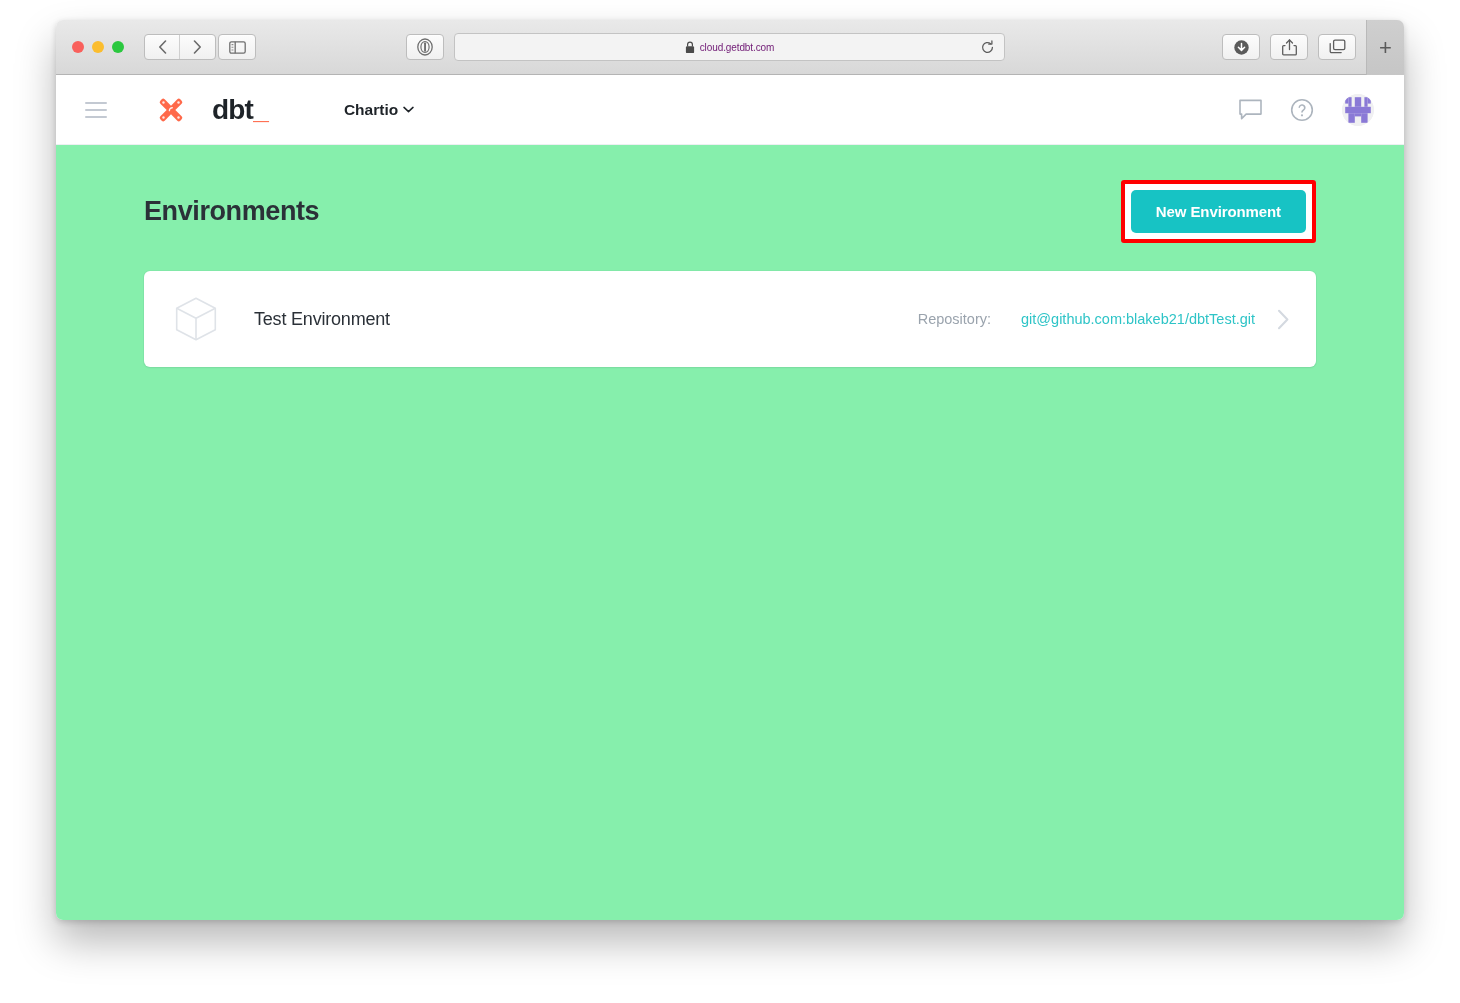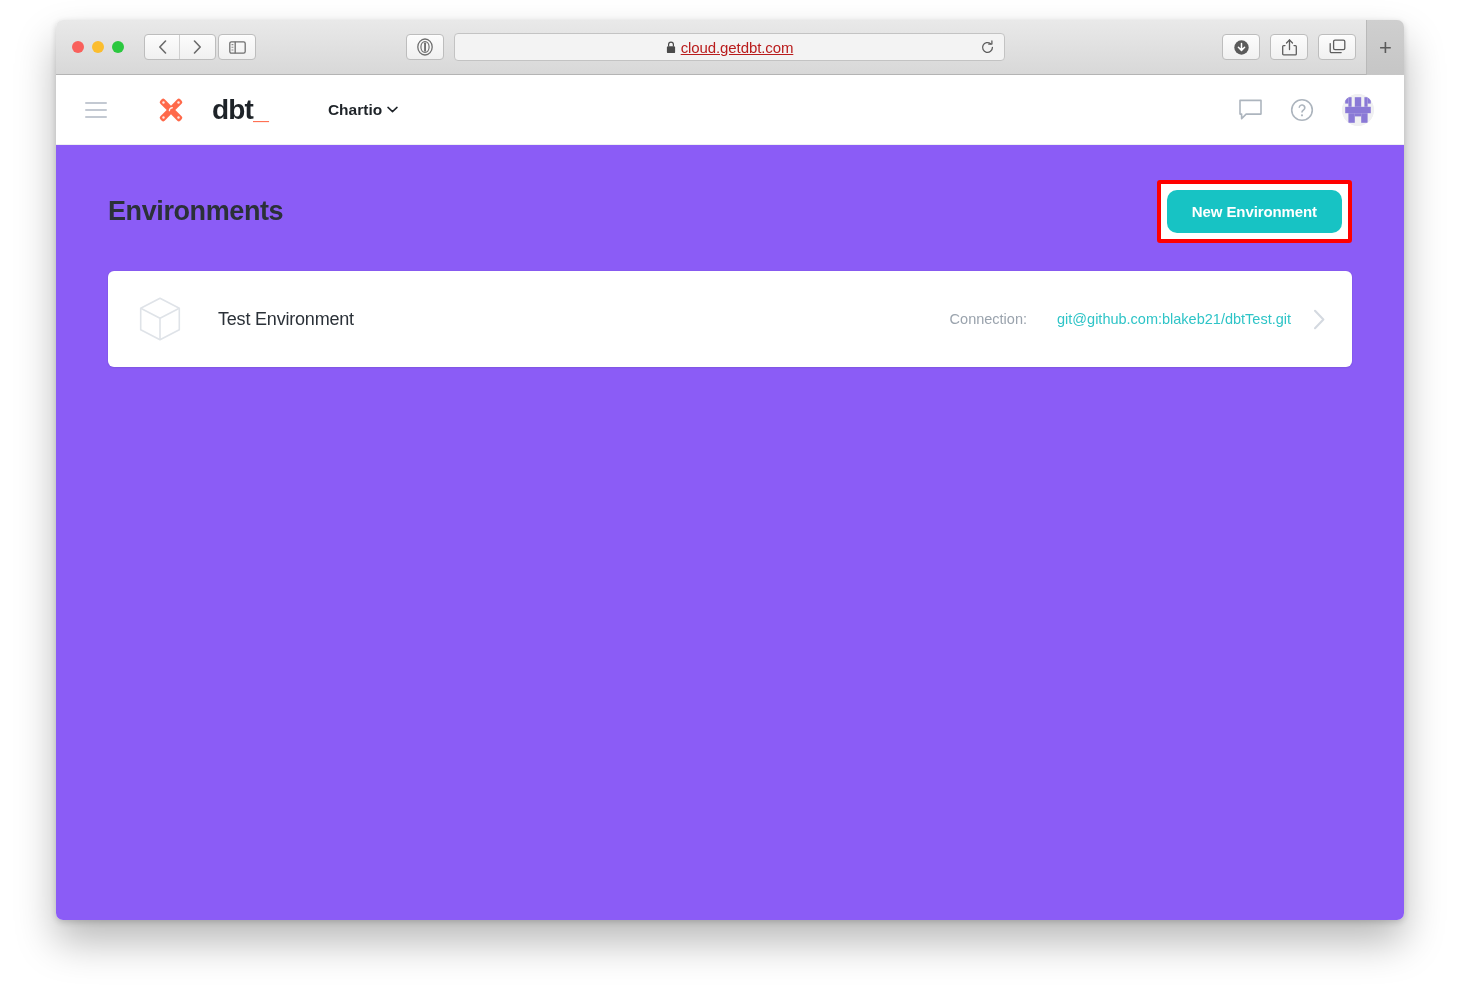--- a/index.html
+++ b/index.html
@@ -77,24 +77,23 @@
     height: 28px;
     background: #f3f3f3;
     border: 1px solid #c3c3c3;
     border-radius: 4px;
     display: flex;
     align-items: center;
     justify-content: center;
   }
   .addr-inner { display: flex; align-items: center; gap: 5px; }
   .addr-text {
-    font-size: 15px;
-    color: #b91c1c;
+    font-size: 10px;
+    color: #701a75;
     letter-spacing: -0.1px;
-    text-decoration: underline;
   }
   .reload-btn {
     position: absolute;
     right: 8px;
     top: 50%;
     transform: translateY(-50%);
     width: 18px; height: 18px;
     display: flex; align-items: center; justify-content: center;
   }
 
@@ -162,21 +161,21 @@
     line-height: 1;
     position: relative;
   }
   .brand-underscore {
     display: inline-block;
     color: #ff694a;
     font-weight: bold;
   }
 
   .account-switch {
-    margin-left: 60px;
+    margin-left: 76px;
     display: flex;
     align-items: center;
     gap: 5px;
     cursor: pointer;
   }
   .account-name {
     font-size: 15.5px;
     font-weight: bold;
     color: #1e2328;
   }
@@ -196,22 +195,22 @@
     background: #f0f0f2;
     overflow: hidden;
     display: block;
     cursor: pointer;
   }
 
   
   .page-body {
     position: relative;
     height: calc(900px - 55px - 70px);
-    background: #8b5cf6;
-    padding: 0 52px;
+    background: #86efac;
+    padding: 0 88px;
   }
 
   .page-head {
     display: flex;
     align-items: center;
     justify-content: space-between;
     padding-top: 35px;
   }
   .page-title {
     font-size: 27px;
@@ -226,21 +225,21 @@
     border: 4px solid #ff0000;
     border-radius: 3px;
     background: #ffffff;
   }
   .new-env-btn {
     background: #17c3c4;
     color: #ffffff;
     font-size: 15px;
     font-weight: bold;
     border: none;
-    border-radius: 10px;
+    border-radius: 5px;
     padding: 13px 25px;
     cursor: pointer;
     font-family: "Liberation Sans", sans-serif;
     letter-spacing: -0.1px;
     display: block;
   }
 
   .env-card {
     margin-top: 28px;
     background: #ffffff;
@@ -432,21 +431,21 @@
       <svg class="cube-icon" width="44" height="46" viewBox="0 0 44 46">
         <path d="M22 2.2 L41.3 12.2 V33.8 L22 43.8 L2.7 33.8 V12.2 Z" fill="none" stroke="#dfe3e8" stroke-width="1.6" stroke-linejoin="round" transform="scale(1,1)"></path>
         <path d="M2.7 12.2 L22 22.2 L41.3 12.2" fill="none" stroke="#dfe3e8" stroke-width="1.6" stroke-linejoin="round"></path>
         <path d="M22 22.2 V43.8" fill="none" stroke="#dfe3e8" stroke-width="1.6" stroke-linejoin="round"></path>
       </svg>
 
       <span class="env-name">Test Environment</span>
 
       <div class="env-meta">
         <div class="meta-row">
-          <span class="meta-label">Connection:</span>
+          <span class="meta-label">Repository:</span>
           <span class="meta-value">git@github.com:blakeb21/dbtTest.git</span>
         </div>
       </div>
 
       <svg class="chevron-right" width="13" height="21" viewBox="0 0 13 21">
         <path d="M2 1.8 L10.4 10.5 L2 19.2" fill="none" stroke="#d4d9e0" stroke-width="2.1" stroke-linecap="round" stroke-linejoin="round"></path>
       </svg>
     </div>
 
   </div>

